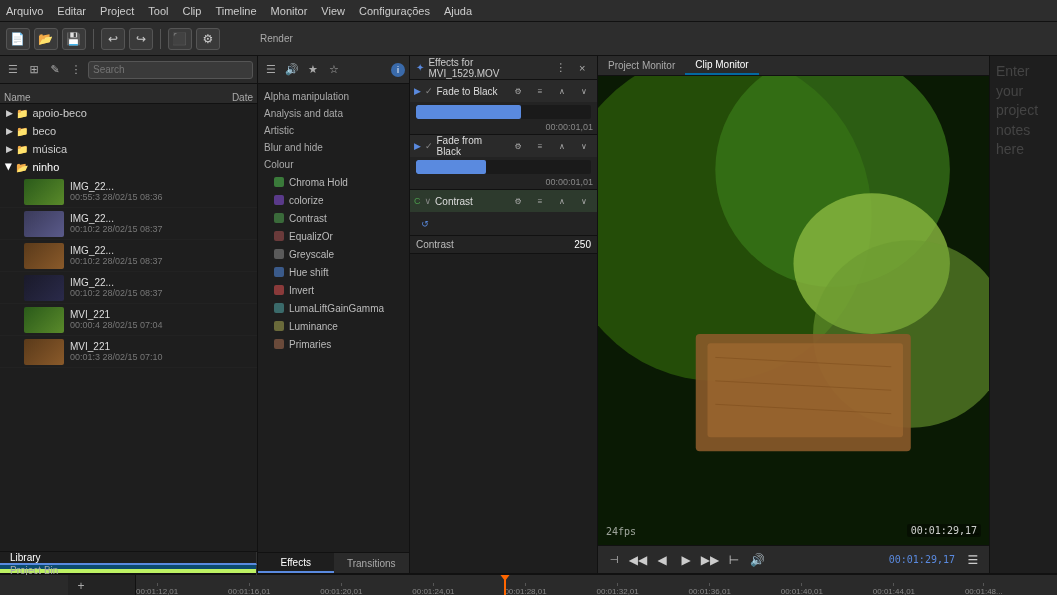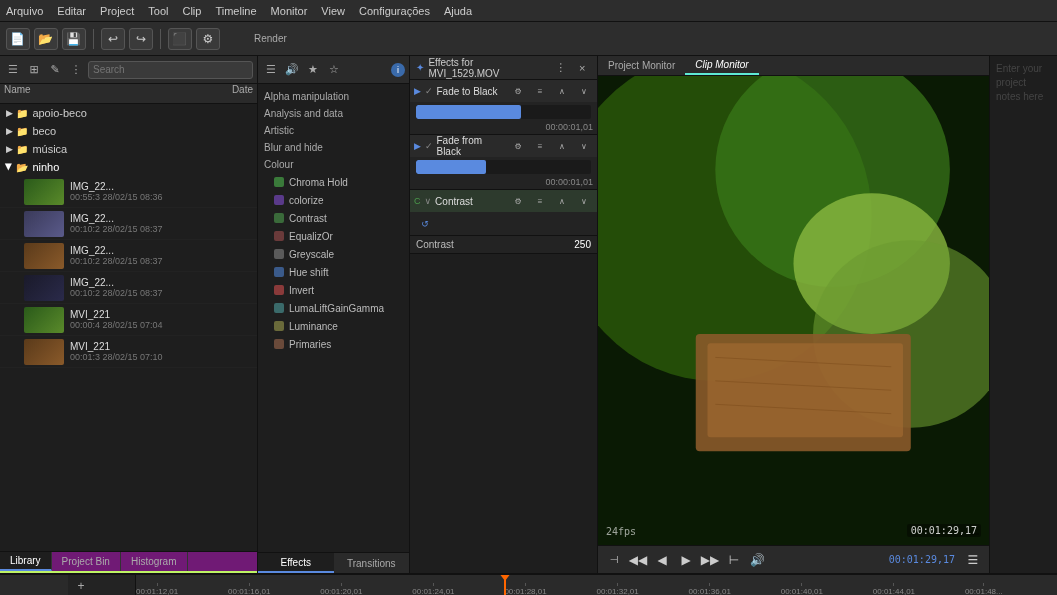--- a/index.html
+++ b/index.html
@@ -50,21 +50,21 @@
       align-items: center;
       justify-content: center;
       cursor: pointer;
       color: #ccc;
       font-size: 12px;
     }
     .toolbar-separator { width: 1px; height: 20px; background: #555; margin: 0 3px; }
     .render-label {
       font-size: 10px;
       color: #aaa;
-      margin-left: 2px;
+      margin-left: 8px;
       padding-left: 28px;
     }
 
     
     .main-layout {
       display: flex;
       height: calc(595px - 22px - 34px - 22px);
     }
 
     
@@ -106,21 +106,21 @@
       color: #aaa;
       font-size: 11px;
       border-radius: 2px;
     }
 
     
     .file-list-header {
       display: flex;
       background: #2a2a2a;
       height: 20px;
-      align-items: flex-start;
+      align-items: flex-end;
       padding: 0 4px;
       border-bottom: 1px solid #111;
       font-size: 10px;
       color: #aaa;
     }
     .file-list-header .col-name { flex: 1; }
     .file-list-header .col-date { width: 100px; text-align: right; }
 
     .file-list {
       flex: 1;
@@ -162,24 +162,25 @@
       overflow: hidden;
       position: relative;
     }
     .file-info { flex: 1; overflow: hidden; }
     .file-name { font-size: 10px; color: #ddd; white-space: nowrap; overflow: hidden; text-overflow: ellipsis; }
     .file-meta { font-size: 9px; color: #777; }
 
     
     .left-tabs {
       height: 22px;
-      background: #701a75;
+      background: #0c4a6e;
       display: flex;
       border-top: 1px solid #111;
-      border-bottom: 2px solid #bef264;
+      border-bottom: 4px solid #bef264;
+      flex-direction: column;
     }
     .left-tab {
       padding: 0 10px;
       height: 100%;
       display: flex;
       align-items: center;
       font-size: 10px;
       cursor: pointer;
       color: #aaa;
       border-right: 1px solid #333;
@@ -410,21 +411,21 @@
     }
     .monitor-tab {
       padding: 0 10px;
       height: 100%;
       display: flex;
       align-items: center;
       font-size: 10px;
       cursor: pointer;
       color: #aaa;
     }
-    .monitor-tab.active { color: #fff; border-bottom: 2px solid #5eead4; font-style: italic; }
+    .monitor-tab.active { color: #fff; border-bottom: 2px solid #0369a1; }
 
     
     .notes-panel {
       width: 68px;
       background: #1e1e1e;
       border-left: 1px solid #111;
       padding: 4px;
       font-size: 9px;
       color: #555;
       overflow: hidden;
@@ -790,21 +791,21 @@
       <div class="ctrl-btn">▶▶</div>
       <div class="ctrl-btn">⊢</div>
       <div class="ctrl-btn">🔊</div>
       <div style="flex:1"></div>
       <div class="time-display">00:01:29,17</div>
       <div class="ctrl-btn">☰</div>
     </div>
   </div>
 
   <div class="notes-panel">
-    <div style="font-size:10px;color:#444;padding:2px;line-height:1.4">Enter your project notes here</div>
+    <div style="font-size:14px;color:#444;padding:2px;line-height:1.4">Enter your project notes here</div>
   </div>
 
 </div>
 
 <div class="timeline-section">
 
   <div class="timeline-ruler">
     <div style="width:68px;flex-shrink:0;display:flex;align-items:center;padding:0 4px;gap:2px;background:#232323;height:100%;border-right:1px solid #111;font-size:9px;color:#aaa">
       <div class="icon-btn" style="font-size:12px">+</div>
     </div>

